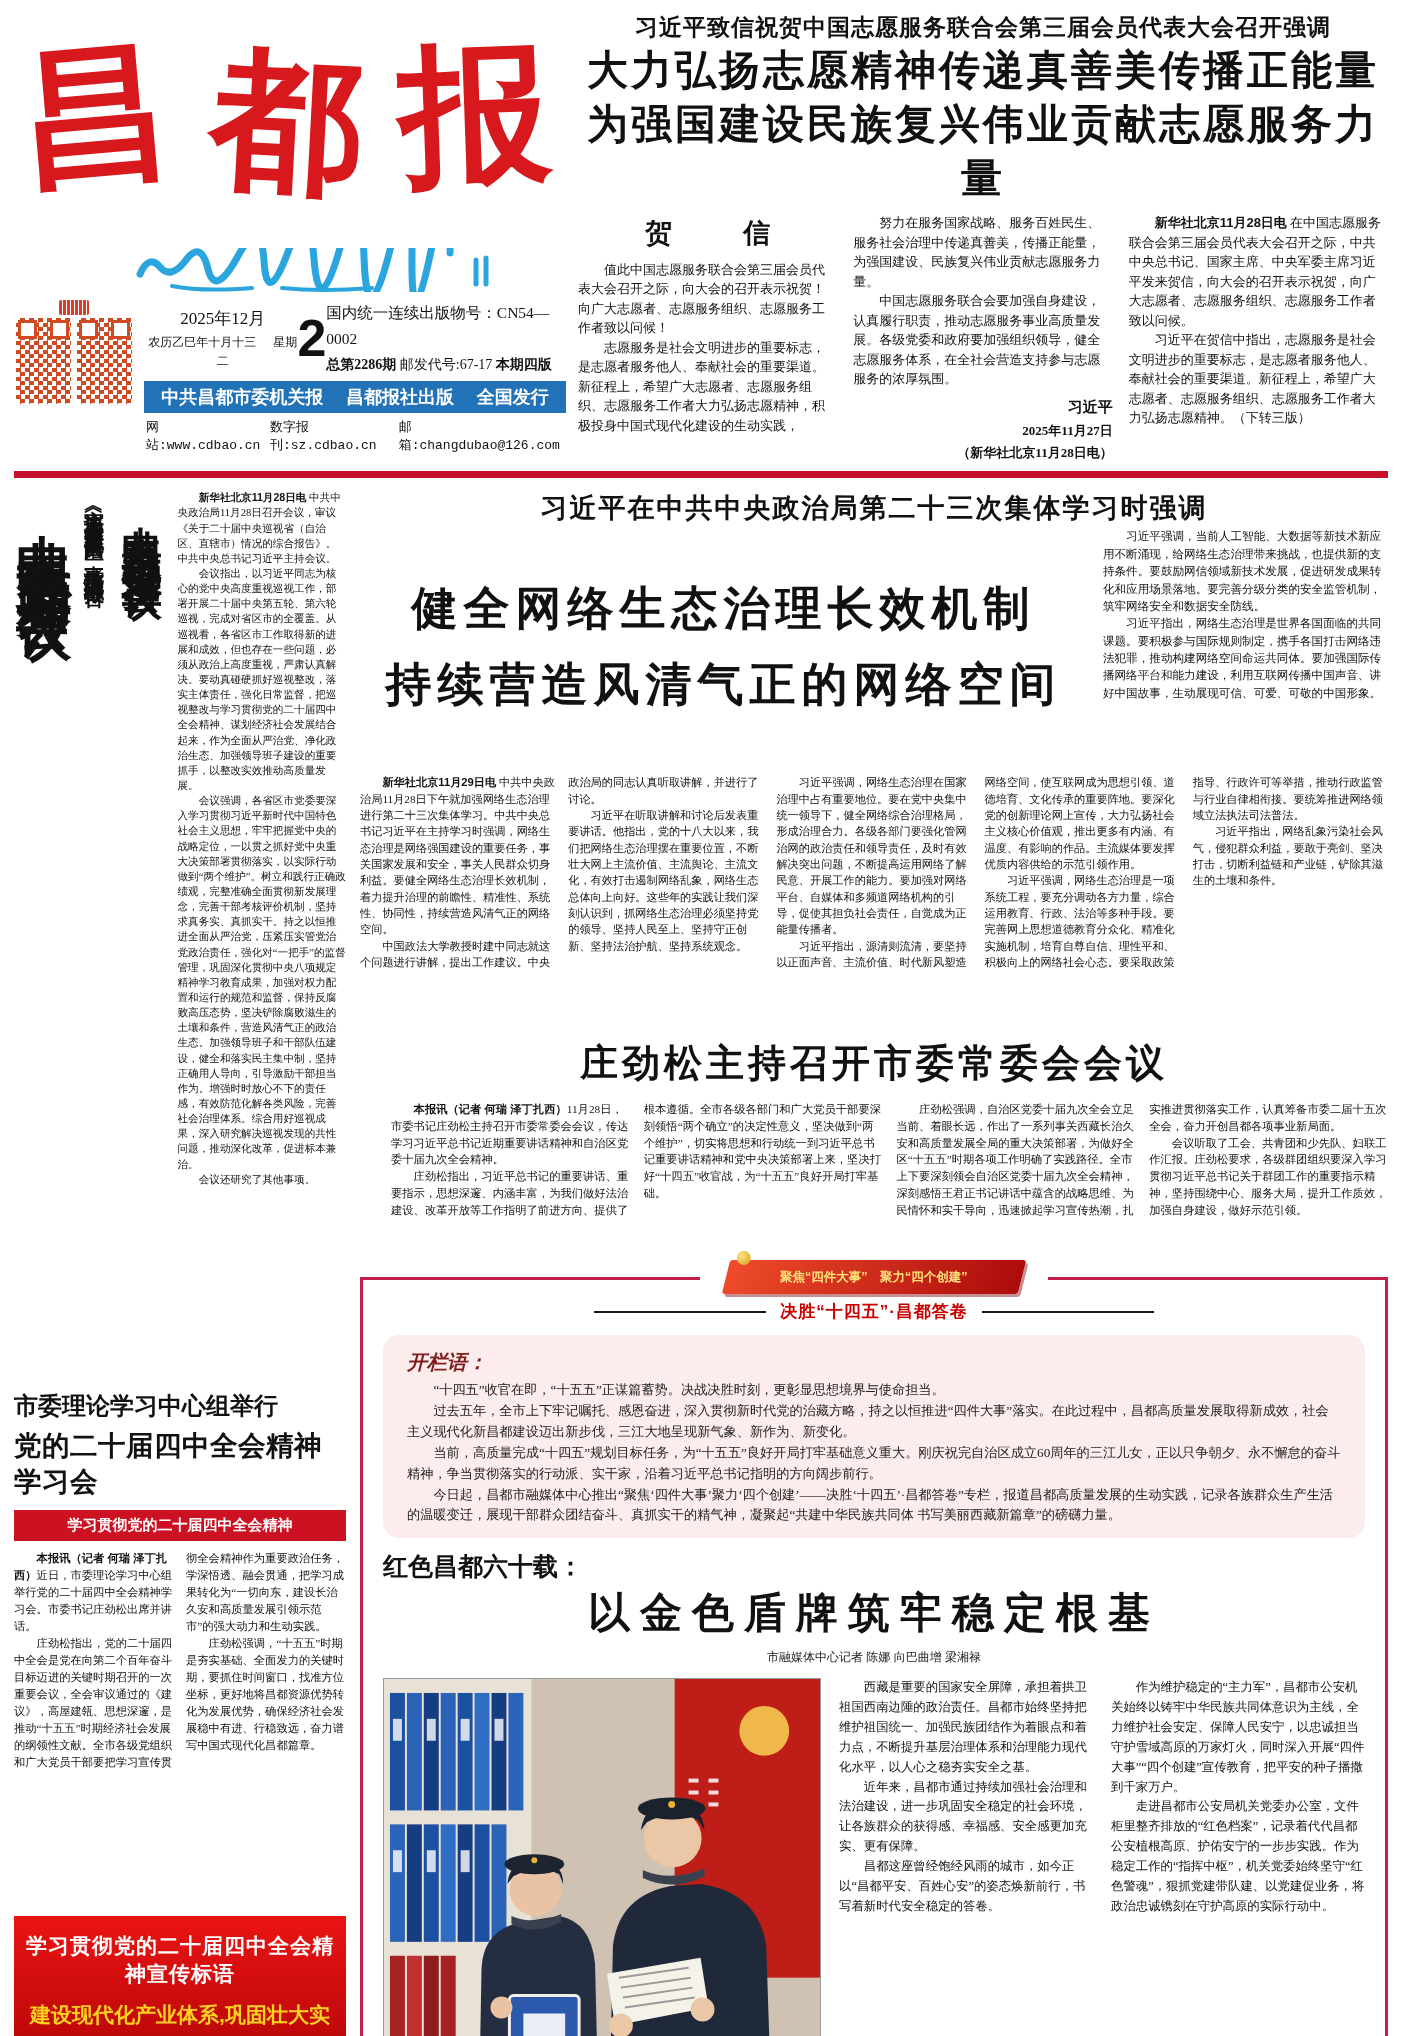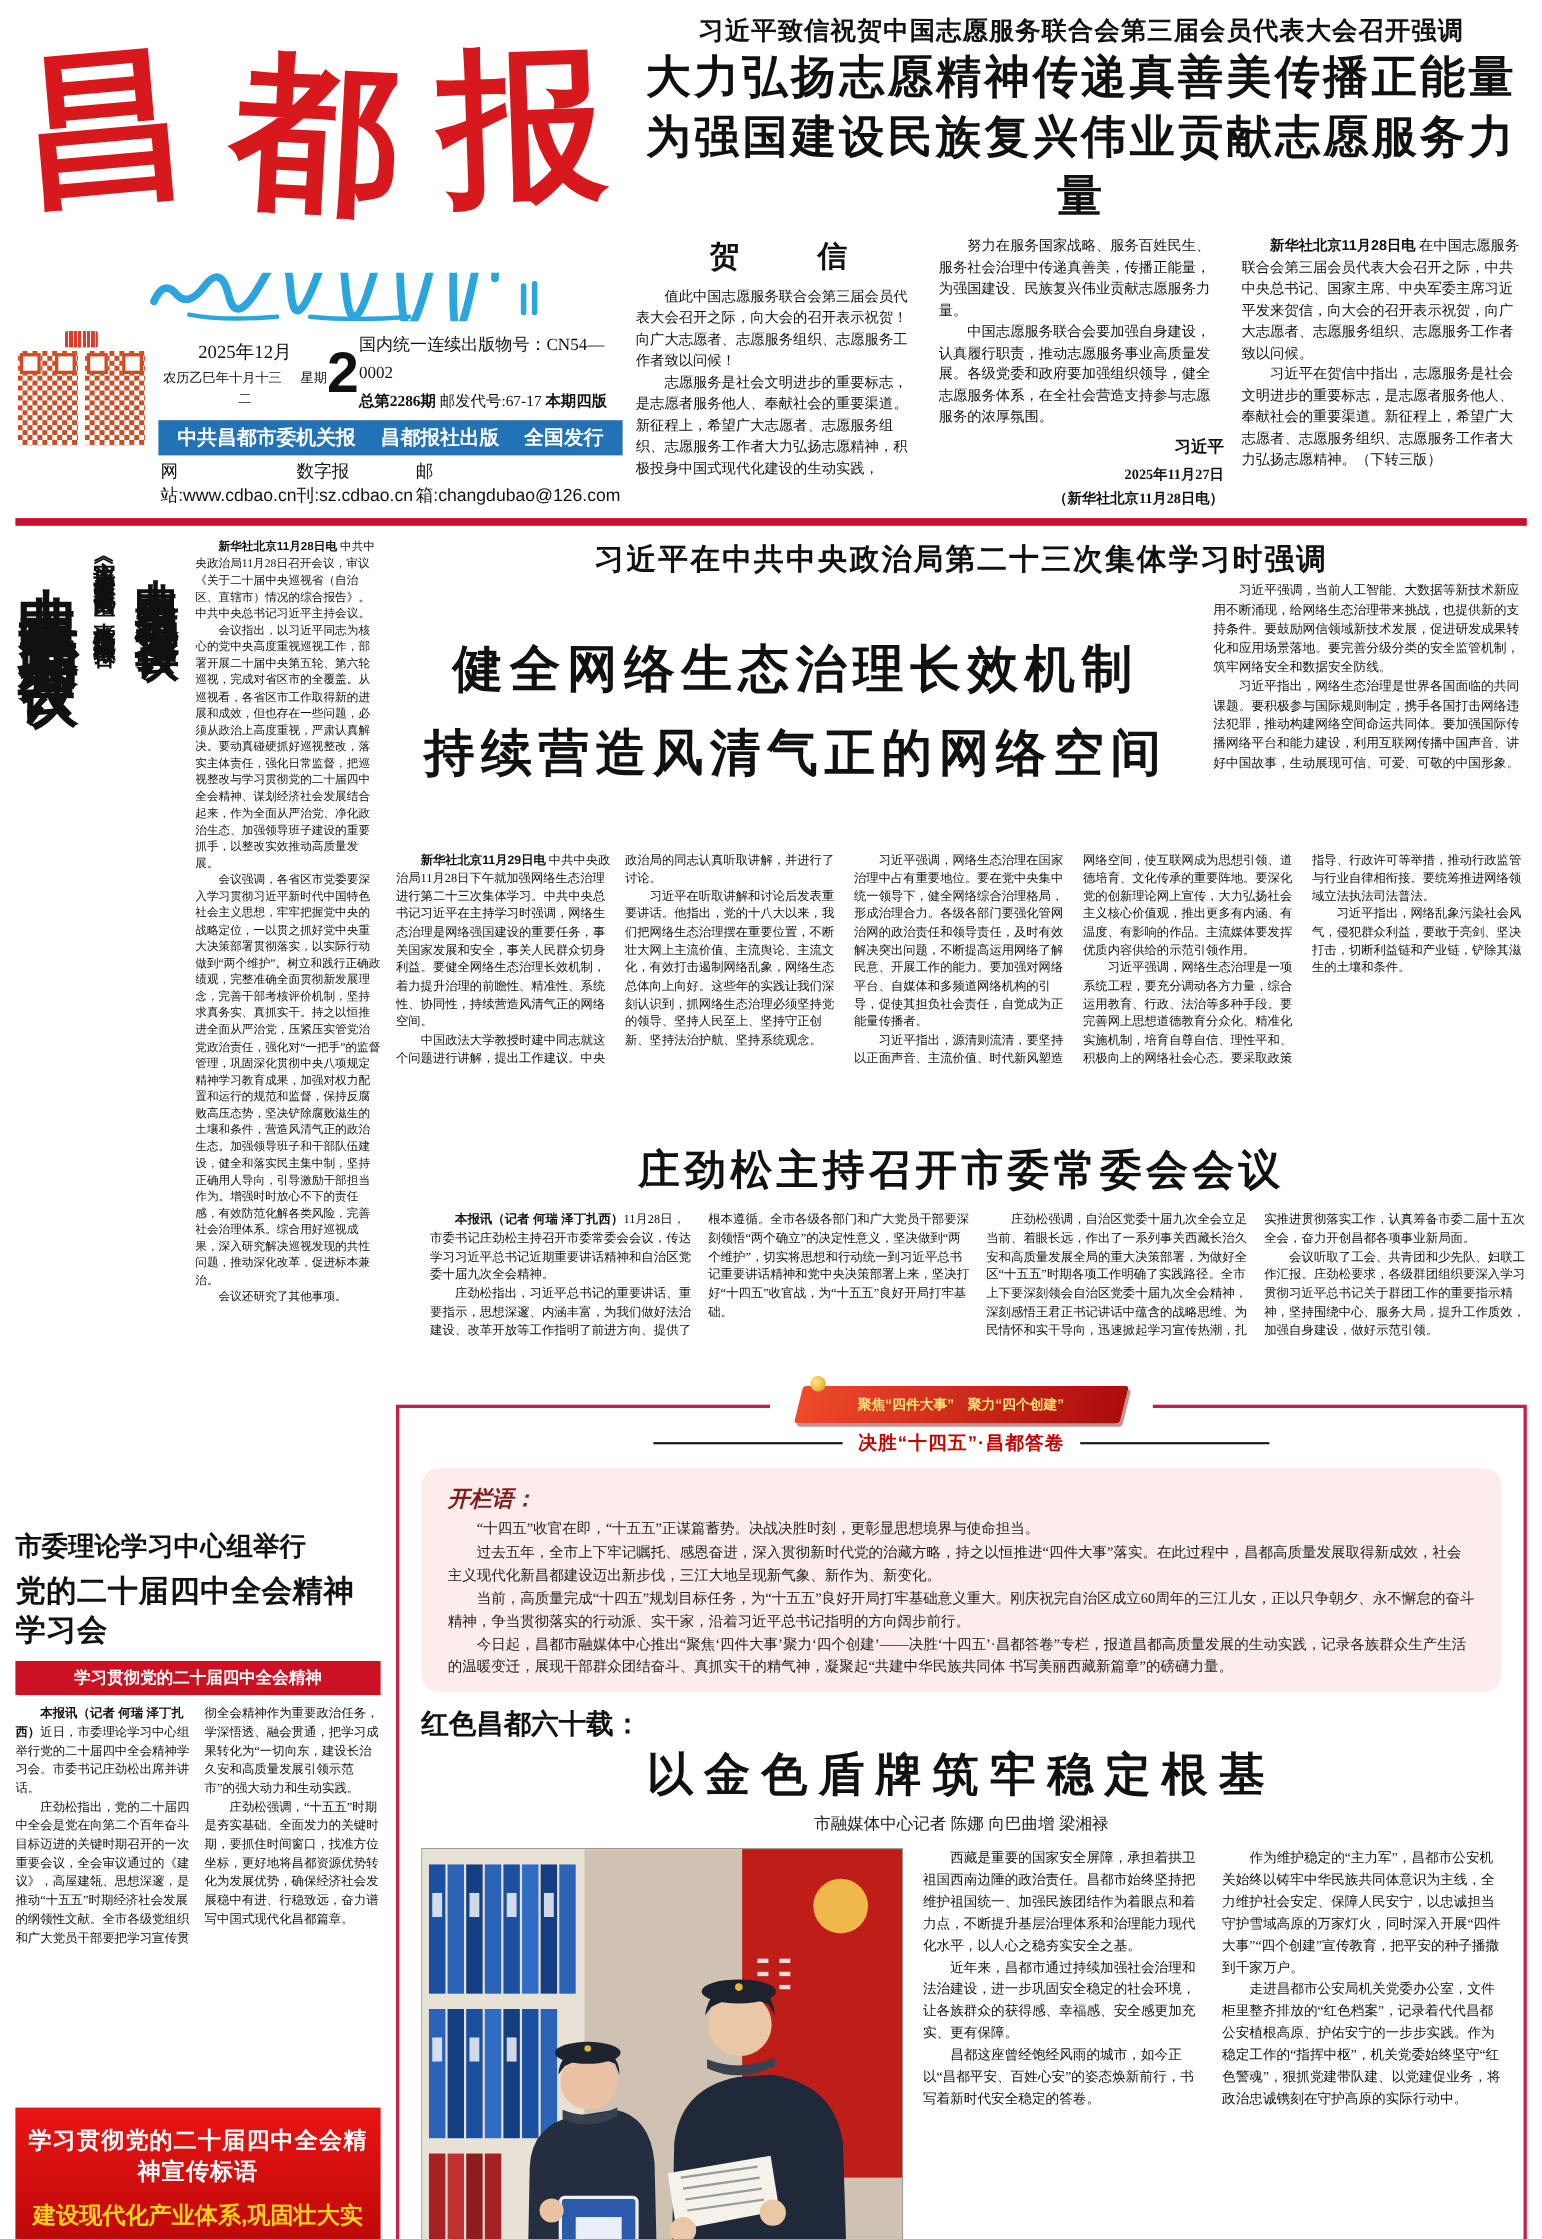--- a/index.html
+++ b/index.html
@@ -32,21 +32,21 @@
   .pub-center { flex:1; }
   .pub-row1 { display:flex; align-items:center; justify-content:space-between; font-family:"Liberation Serif", serif; padding:0 4px; }
   .pub-dates { text-align:center; line-height:1.6; }
   .pub-date1 { font-size:17px; } .pub-date2 { font-size:12px; }
   .pub-weekday { margin-left:14px; }
   .page-num { font-size:52px; font-weight:900; font-family:"Liberation Sans", sans-serif; }
   .pub-serial { line-height:1.7; }
   .pub-serial1 { font-size:15.5px; } .pub-serial2 { font-size:14px; }
   .pub-bar { background:#2272b8; color:#fff; font-weight:700; font-size:18px;
              display:flex; justify-content:space-around; align-items:center; padding:4px 6px; margin:5px 0; }
-  .pub-contacts { display:flex; justify-content:space-between; font-size:16px; font-family:Liberation Sans, sans-serif; padding:0 2px; }
+  .pub-contacts { display:flex; justify-content:space-between; font-size:13px; font-family:Liberation Mono, monospace; padding:0 2px; }
   
   .header-right { flex:1; min-width:0; padding-top:4px; }
   .letter-kicker { text-align:center; font-size:23px; font-weight:700; letter-spacing:1px; }
   .letter-h { font-size:41px; font-weight:900; letter-spacing:3px; line-height:1.32; text-align:center; }
   .letter-cols { display:flex; gap:16px; margin-top:8px; font-family:"Liberation Serif", serif; font-size:13px; line-height:1.5; }
   .letter-col { flex:1; min-width:0; overflow:hidden; height:250px; }
   .letter-title { text-align:center; font-size:27px; font-weight:700; letter-spacing:22px; padding-left:22px; margin-bottom:6px; }
   p.ind { text-indent:2em; margin:0; }
   .dateline { font-weight:700; font-family:"Liberation Sans", sans-serif; }
   .sign { text-align:right; font-weight:700; line-height:1.7; margin-top:6px; }
@@ -96,21 +96,21 @@
             border-radius:50%; background:radial-gradient(circle at 35% 35%, #ffe483, #d99b12); transform:skewX(14deg); }
   .ribbon-text { transform:skewX(14deg); color:#ffe27a; font-size:12.5px; font-weight:700; white-space:nowrap; }
   .fx-banner-line { display:flex; align-items:center; gap:14px; width:560px; margin-top:6px; }
   .fx-banner-line::before, .fx-banner-line::after { content:""; flex:1; height:2px; background:#1a1a1a; }
   .fx-banner-main { color:#c80000; font-weight:900; font-size:17px; letter-spacing:1px; white-space:nowrap; }
   .fx-intro { background:#fdecec; border-radius:16px; padding:14px 24px 12px; margin-top:12px; font-family:"Liberation Serif", serif; }
   .fx-intro-label { color:#7f1d1d; font-weight:900; font-size:20px; font-style:italic; margin-bottom:4px; font-family:"Liberation Serif", serif; }
   .fx-intro p { text-indent:2em; font-size:13.2px; line-height:1.58; color:#222; }
   .fx-kicker { font-size:25px; font-weight:900; margin:12px 0 0; }
   .fx-h { text-align:center; font-size:42px; font-weight:900; letter-spacing:10px; margin:2px 0 8px; }
-  .fx-byline { text-align:center; font-size:15px; color:#222; margin-bottom:12px; }
+  .fx-byline { text-align:center; font-size:12px; color:#222; margin-bottom:12px; }
   .fx-content { display:flex; gap:18px; }
   .fx-photo { width:438px; flex:none; }
   .photo-frame { border:1px solid #999; }
   .fx-text { flex:1; min-width:0; column-count:2; column-gap:18px; font-family:"Liberation Serif", serif;
              font-size:12.4px; line-height:1.6; height:452px; overflow:hidden; }
 </style>
 </head>
 <body>
 
 <div class="page">

